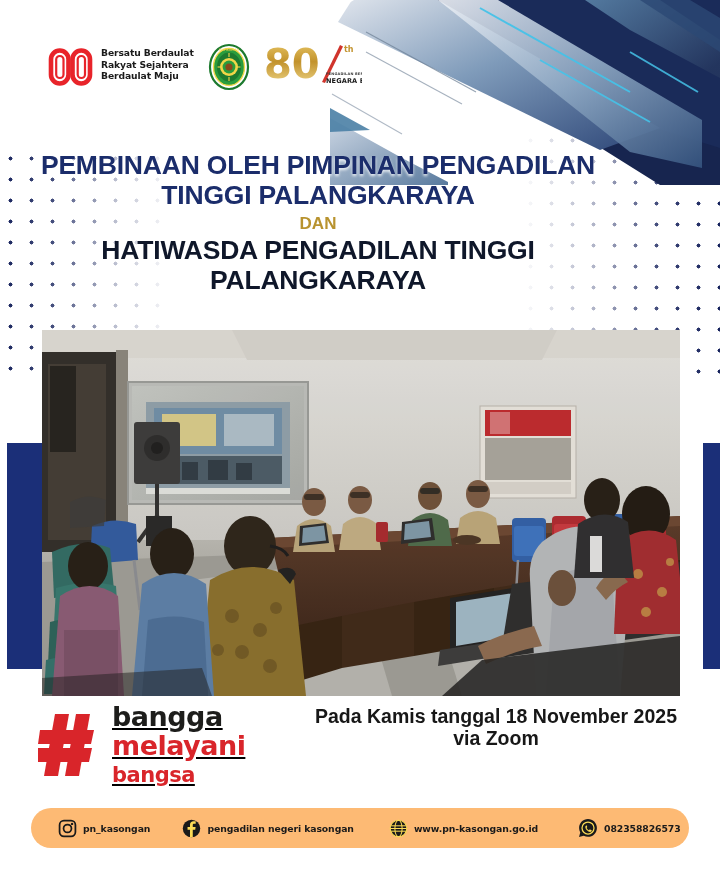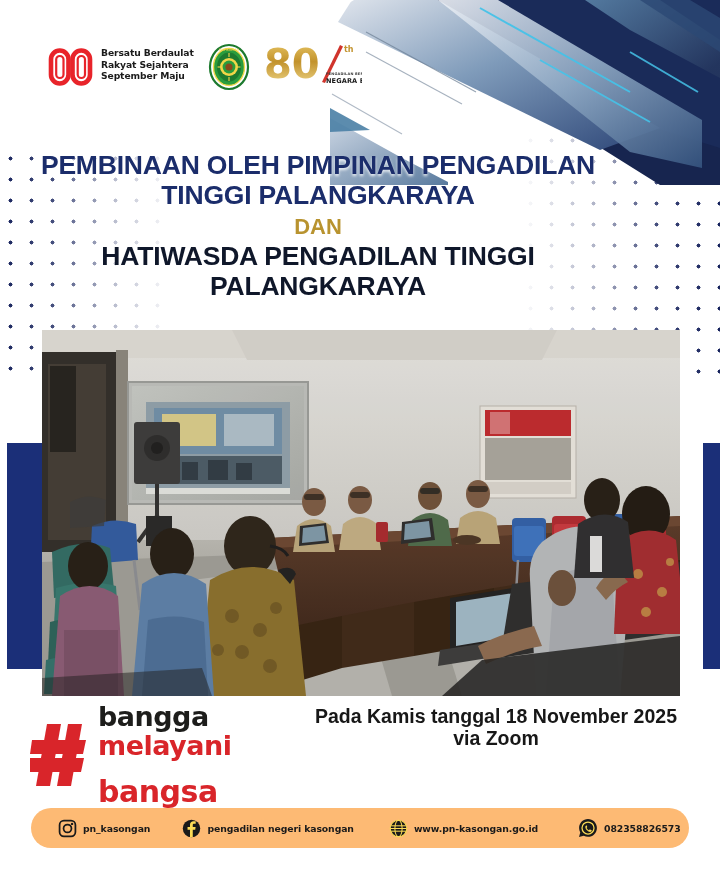--- a/index.html
+++ b/index.html
@@ -58,21 +58,21 @@
     text-align:center;
   }
   .title-navy{
     font-family:"Liberation Sans", sans-serif;
     font-weight:bold; font-size:26.5px; line-height:1.14;
     color:#1b2d6b; letter-spacing:-0.2px;
     text-shadow:0 2px 3px rgba(255,255,255,.85);
   }
   .title-gold-dan{
     font-family:"Liberation Sans", sans-serif;
-    font-weight:bold; font-size:22px; line-height:1.25;
+    font-weight:bold; font-size:17px; line-height:1.25;
     color:#b8932f; margin-top:3px;
     text-shadow:0 2px 3px rgba(255,255,255,.8);
   }
   .title-gold{
     font-family:"Liberation Sans", sans-serif;
     font-weight:bold; font-size:26.5px; line-height:1.14;
     color:#0f172a; letter-spacing:-0.2px;
     text-shadow:0 2px 3px rgba(255,255,255,.8);
   }
 
@@ -83,31 +83,31 @@
 
   
   .photo{
     position:absolute; left:42px; top:330px; width:638px; height:366px;
     z-index:5; overflow:hidden; background:#c9c7c2;
   }
   .photo svg{ display:block; width:638px; height:366px; }
 
   
   .bangga{
-    position:absolute; left:30px; top:703px; z-index:6;
-    display:flex; align-items:center; gap:10px;
+    position:absolute; left:38px; top:703px; z-index:6;
+    display:flex; align-items:center; gap:16px;text-decoration:underline;
   }
   .bangga-hash svg{ display:block; }
   .bangga-words{
     font-family:"DejaVu Sans", sans-serif;
     font-weight:bold; line-height:1.0; letter-spacing:-0.5px;
   }
   .bw1{ font-size:27px; color:#1d1d1b; }
   .bw2{ font-size:27px; color:#d9252a; margin-top:2px; }
-  .bw3{ font-size:30px; color:#d9252a; margin-top:18px; }
+  .bw3{ font-size:21px; color:#d9252a; margin-top:6px; }
 
   
   .date-block{
     position:absolute; left:286px; top:706px; width:420px; z-index:6;
     text-align:center;
   }
   .date-line{
     font-family:"Liberation Sans", sans-serif;
     font-weight:bold; font-size:19.5px; color:#171717; line-height:1.1;
   }
@@ -197,21 +197,21 @@
         <rect x="24.5" y="3.5" width="17.5" height="33" rx="8.7"></rect>
       </g>
       <g fill="none" stroke="#e8242a" stroke-width="2.2">
         <rect x="8.2" y="9" width="7.3" height="22" rx="3.6"></rect>
         <rect x="29.7" y="9" width="7.3" height="22" rx="3.6"></rect>
       </g>
     </svg>
     <div class="ri-text">
       <div>Bersatu Berdaulat</div>
       <div>Rakyat Sejahtera</div>
-      <div>September Maju</div>
+      <div>Berdaulat Maju</div>
     </div>
   </div>
 
   <div class="logo-ma">
     <svg width="42" height="48" viewBox="0 0 42 48">
       <ellipse cx="21" cy="24" rx="19" ry="22" fill="#ffffff" stroke="#1d7a2f" stroke-width="2.2"></ellipse>
       <ellipse cx="21" cy="24" rx="15.5" ry="18.5" fill="#2a9d3d" stroke="#f2d648" stroke-width="1.4"></ellipse>
       <ellipse cx="21" cy="24" rx="12" ry="14.5" fill="#1d7a2f"></ellipse>
       <g fill="#f2d648">
         <circle cx="21" cy="24" r="9"></circle>

